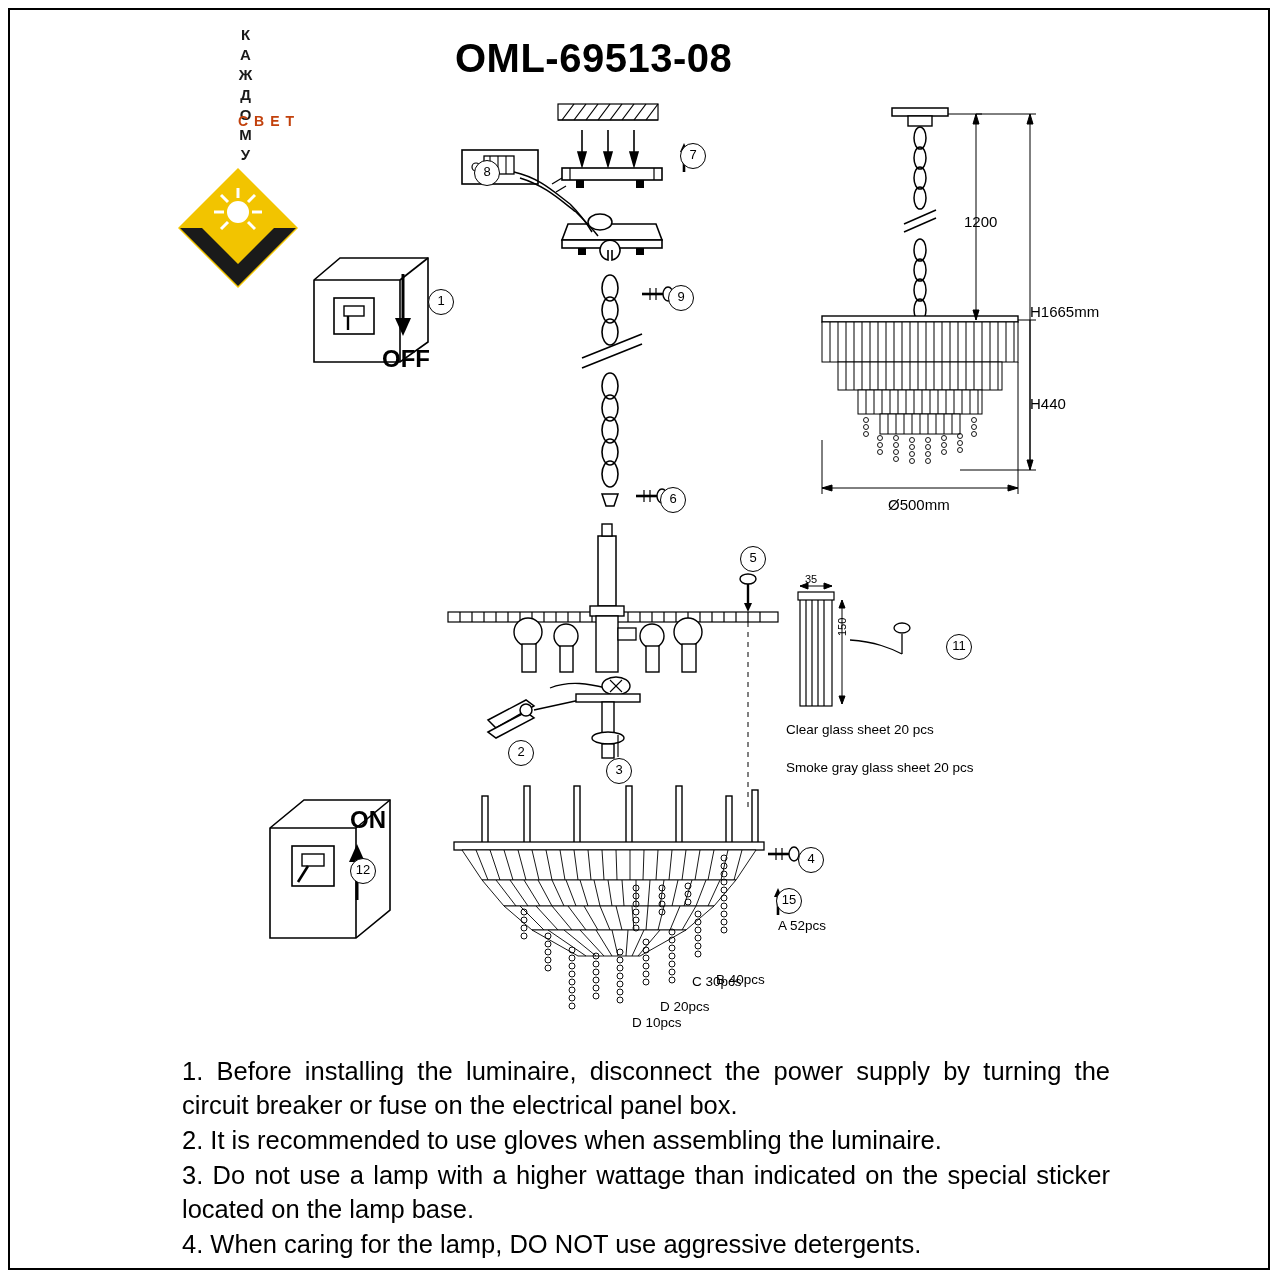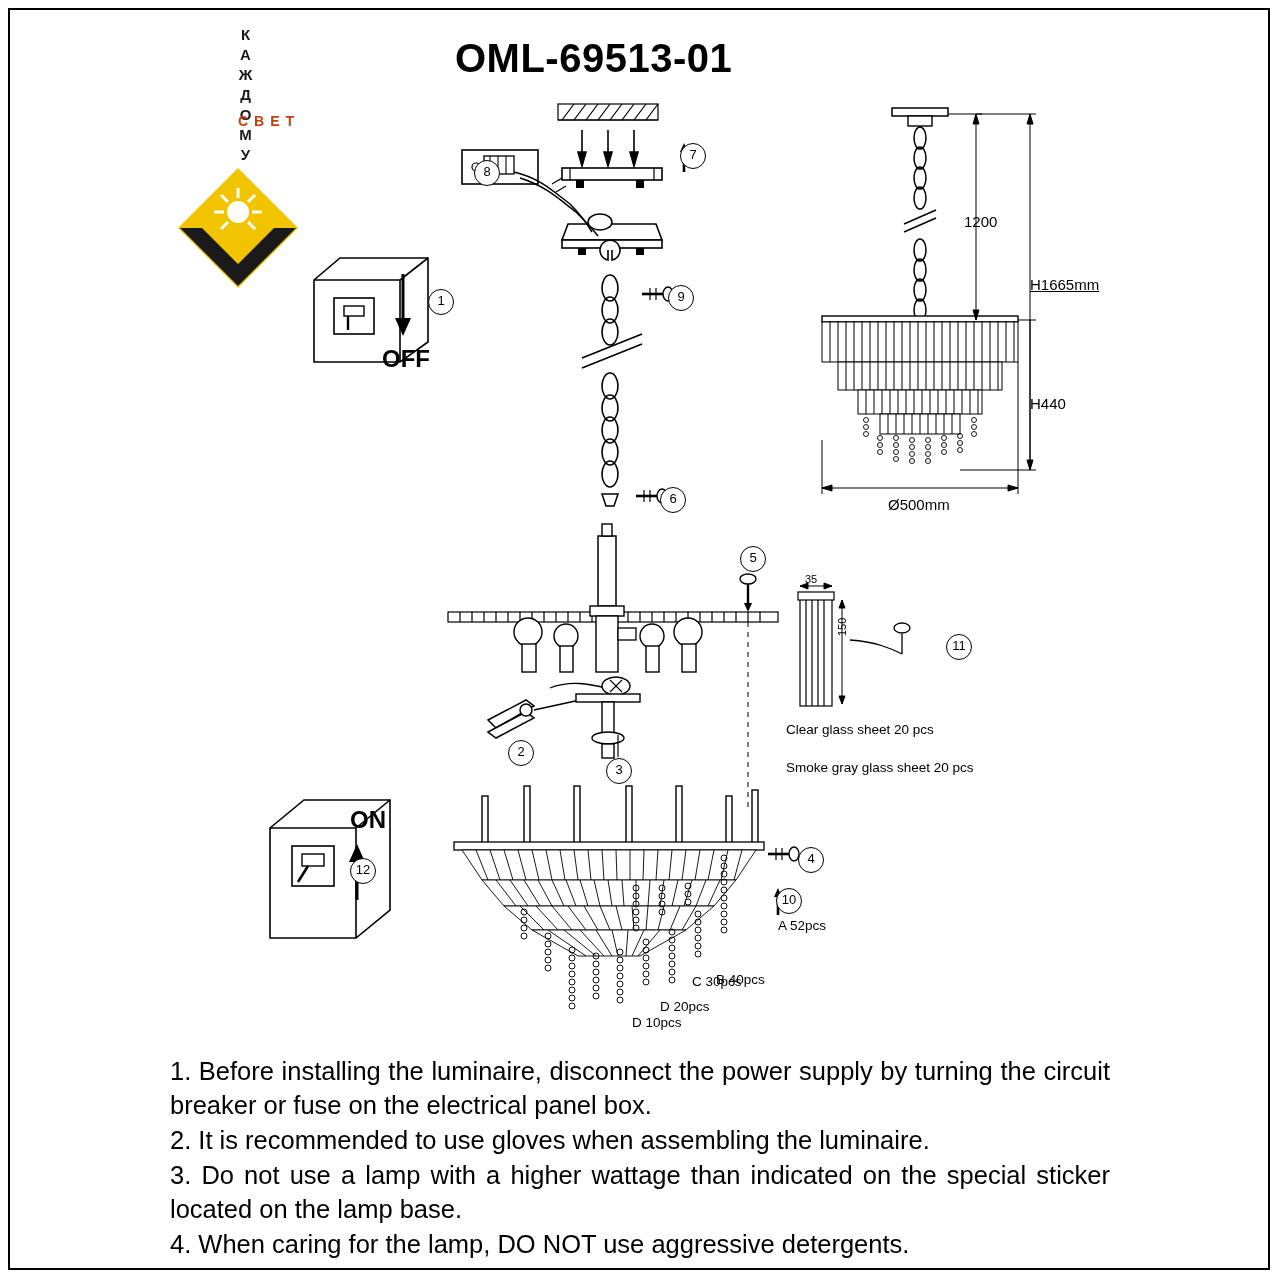--- a/index.html
+++ b/index.html
@@ -56,21 +56,21 @@
     position:absolute;width:24px;height:24px;border:1.4px solid #000;
     border-radius:50%;font-size:13px;line-height:22px;text-align:center;
     background:#fff;
   }
 
   
   .instructions{
     position:absolute;left:170px;top:1055px;width:940px;
     font-size:25.5px;line-height:1.33;text-align:justify;
   }
-  .instructions p{margin:0 0 1px 0;}
+  .instructions p{margin:0 0 1px 12px;}
   .instructions p:last-child{text-align:left;}
 
   svg{display:block;}
   .sv{position:absolute;}
 </style>
 </head>
 <body>
 
 <div class="sheet">
   <div class="border"></div>
@@ -88,21 +88,21 @@
         <line x1="36" y1="44" x2="46" y2="44"></line>
         <line x1="74" y1="44" x2="84" y2="44"></line>
         <line x1="43" y1="27" x2="50" y2="34"></line>
         <line x1="77" y1="27" x2="70" y2="34"></line>
         <line x1="43" y1="61" x2="50" y2="54"></line>
         <line x1="77" y1="61" x2="70" y2="54"></line>
       </g>
     </svg>
   </div>
 
-  <div class="title">OML-69513-01</div>
+  <div class="title">OML-69513-08</div>
 
   <svg class="sv" style="left:300px;top:250px;" width="140" height="130" viewBox="0 0 140 130">
     <polygon points="14,30 40,8 128,8 128,92 100,112 14,112" fill="#fff" stroke="#000" stroke-width="1.6"></polygon>
     <line x1="14" y1="30" x2="100" y2="30" stroke="#000" stroke-width="1.6"></line>
     <line x1="100" y1="30" x2="128" y2="8" stroke="#000" stroke-width="1.6"></line>
     <line x1="100" y1="30" x2="100" y2="112" stroke="#000" stroke-width="1.6"></line>
     <rect x="34" y="48" width="40" height="36" fill="#fff" stroke="#000" stroke-width="1.6"></rect>
     <rect x="44" y="56" width="20" height="10" fill="#fff" stroke="#000" stroke-width="1.4"></rect>
     <line x1="48" y1="66" x2="48" y2="80" stroke="#000" stroke-width="2.4"></line>
   </svg>
@@ -376,21 +376,21 @@
       <line x1="160" y1="370" x2="236" y2="370"></line>
 
       <line x1="22" y1="388" x2="218" y2="388"></line>
       <polygon points="22,388 32,385 32,391" fill="#000"></polygon>
       <polygon points="218,388 208,385 208,391" fill="#000"></polygon>
       <line x1="22" y1="340" x2="22" y2="394"></line>
       <line x1="218" y1="262" x2="218" y2="394"></line>
     </g>
   </svg>
   <div class="lbl" style="left:964px;top:213px;">1200</div>
-  <div class="lbl" style="left:1030px;top:276px;text-decoration:underline;">H1665mm</div>
+  <div class="lbl" style="left:1030px;top:303px;">H1665mm</div>
   <div class="lbl" style="left:1030px;top:395px;">H440</div>
   <div class="lbl" style="left:888px;top:496px;">Ø500mm</div>
 
   <svg class="sv" style="left:430px;top:520px;" width="380" height="290" viewBox="0 0 380 290">
 
     <rect x="168" y="16" width="18" height="70" fill="#fff" stroke="#000" stroke-width="1.5"></rect>
     <rect x="172" y="4" width="10" height="12" fill="#fff" stroke="#000" stroke-width="1.4"></rect>
 
     <g stroke="#000" stroke-width="1.2">
       <rect x="18" y="92" width="330" height="10" fill="#fff"></rect>
@@ -710,21 +710,21 @@
     <ellipse cx="28" cy="9" rx="5" ry="7" fill="#fff" stroke="#000" stroke-width="1.4"></ellipse>
     <line x1="10" y1="3" x2="10" y2="15" stroke="#000" stroke-width="1.2"></line>
     <line x1="16" y1="3" x2="16" y2="15" stroke="#000" stroke-width="1.2"></line>
   </svg>
   <div class="bubble" style="left:798px;top:847px;">4</div>
 
   <svg class="sv" style="left:770px;top:885px;" width="16" height="32" viewBox="0 0 16 32">
     <line x1="8" y1="30" x2="8" y2="10" stroke="#000" stroke-width="2.6"></line>
     <polygon points="8,3 4,12 12,12" fill="#000"></polygon>
   </svg>
-  <div class="bubble" style="left:776px;top:888px;">10</div>
+  <div class="bubble" style="left:776px;top:888px;">15</div>
 
   <div class="lbl-sm" style="left:750px;top:918px;margin-left:28px;">A 52pcs</div>
   <div class="lbl-sm" style="left:716px;top:972px;">B 40pcs</div>
   <div class="lbl-sm" style="left:692px;top:974px;">C 30pcs</div>
   <div class="lbl-sm" style="left:660px;top:999px;">D 20pcs</div>
   <div class="lbl-sm" style="left:632px;top:1015px;">D 10pcs</div>
 
   <div class="instructions">
     <p>1. Before installing the luminaire, disconnect the power supply by turning the circuit breaker or fuse on the electrical panel box.</p>
     <p>2. It is recommended to use gloves when assembling the luminaire.</p>

